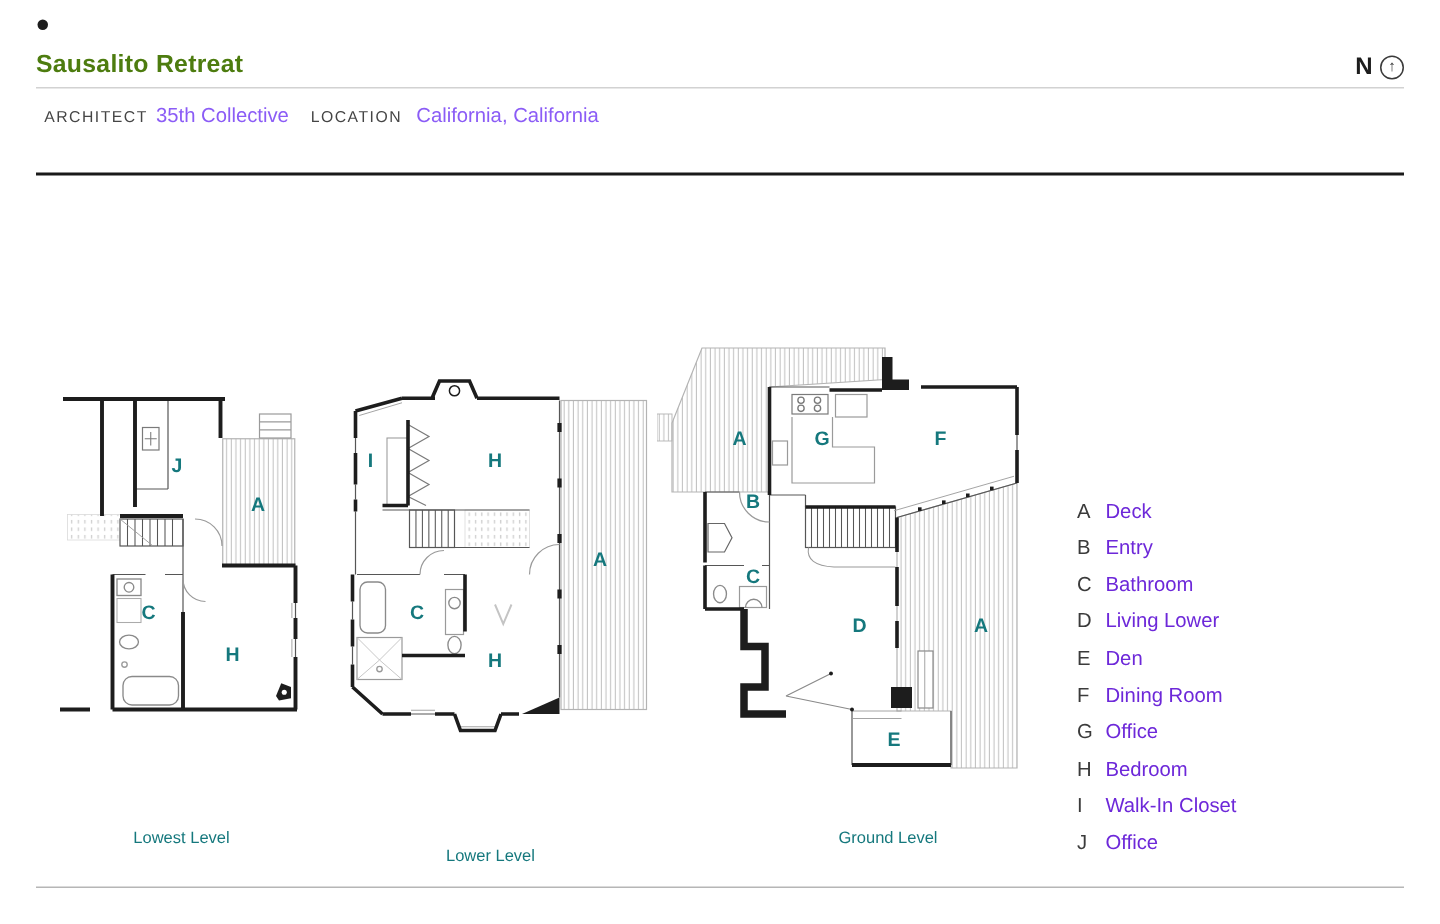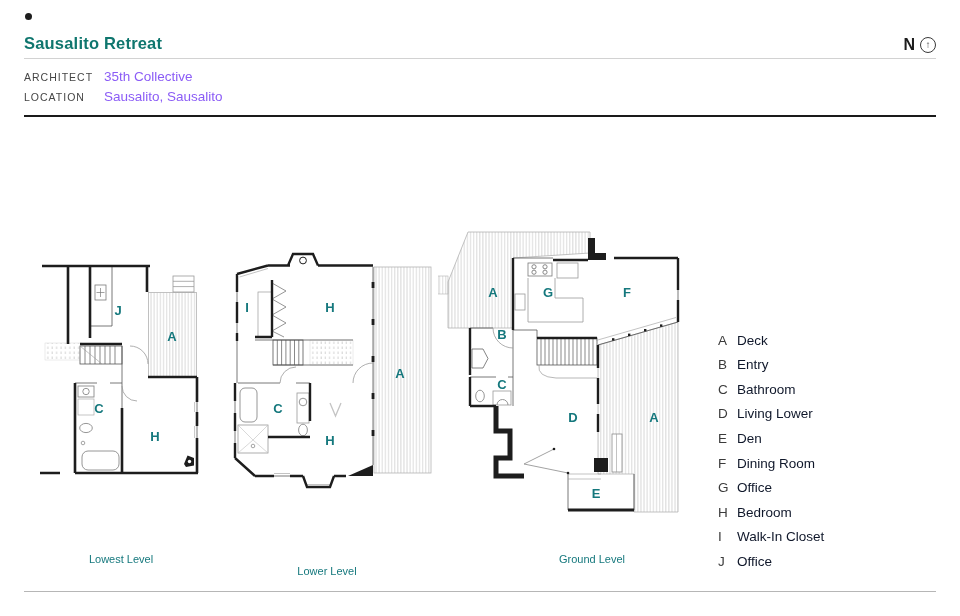--- a/index.html
+++ b/index.html
@@ -1,61 +1,61 @@
 <!DOCTYPE html>
 <html><head>
 <meta charset="utf-8">
 <style>
   html,body{margin:0;padding:0;background:#fff;}
   body{width:960px;height:616px;position:relative;font-family:"Liberation Sans",sans-serif;color:#1d1d1d;overflow:hidden;}
   .abs{position:absolute;}
 
   
   .dot{left:25px;top:13px;width:7px;height:7px;border-radius:50%;background:#1d1d1d;}
-  .title{left:24px;top:34px;font-size:16.5px;font-weight:700;letter-spacing:.2px;color:#0f766e;}
+  .title{left:24px;top:34px;font-size:16.5px;font-weight:700;letter-spacing:.2px;color:#4d7c0f;}
   .compass{right:24px;top:36px;display:flex;align-items:center;gap:5px;}
   .compass .n{font-size:16px;font-weight:700;color:#1d1d1d;}
   .compass .circ{width:14px;height:14px;border:1.5px solid #3a3a3a;border-radius:50%;display:flex;align-items:center;justify-content:center;font-size:10px;line-height:1;color:#3a3a3a;}
   .hr-thin{left:24px;right:24px;top:58px;height:0;border-top:1px solid #d2d2d2;}
-  .meta{left:24px;top:69px;display:flex;flex-direction:column;gap:5px;}
+  .meta{left:24px;top:69px;display:flex;flex-direction:row;gap:5px;text-align:center;}
   .meta-row{display:flex;align-items:baseline;height:15px;}
   .meta-label{font-size:10.5px;letter-spacing:1px;color:#454545;width:80px;flex:0 0 80px;}
   .meta-value{font-size:13.5px;color:#8b5cf6;}
   .hr-thick{left:24px;right:24px;top:115px;height:0;border-top:2.5px solid #1a1a1a;}
   .hr-bottom{left:24px;right:24px;top:591px;height:0;border-top:1px solid #b6b6b6;}
 
   
   .plan{position:absolute;}
   .plan text{font-family:"Liberation Sans",sans-serif;font-size:13px;font-weight:600;fill:#15787D;text-anchor:middle;dominant-baseline:central;}
   .plan-title{font-size:11px;font-weight:500;color:#15787D;text-align:center;width:180px;}
 
   
   .legend{left:718px;top:328px;}
   .legend-row{display:flex;align-items:center;height:24.55px;font-size:13.5px;}
   .legend-key{width:19px;flex:0 0 19px;color:#3b3b3b;font-weight:500;}
-  .legend-label{color:#0f172a;}
+  .legend-label{color:#6d28d9;}
 </style>
 </head>
 <body>
 
 <div class="abs dot"></div>
 <div class="abs title">Sausalito Retreat</div>
 <div class="abs compass">
   <span class="n">N</span>
   <span class="circ">↑</span>
 </div>
 <div class="abs hr-thin"></div>
 <div class="abs meta">
   <div class="meta-row">
     <span class="meta-label">ARCHITECT</span>
     <span class="meta-value">35th Collective</span>
   </div>
   <div class="meta-row">
     <span class="meta-label">LOCATION</span>
-    <span class="meta-value">Sausalito, Sausalito</span>
+    <span class="meta-value">California, California</span>
   </div>
 </div>
 <div class="abs hr-thick"></div>
 
 <svg class="plan" style="left:38px;top:256px;" width="170" height="226" viewBox="0 0 170 226">
   <defs>
     <pattern id="p1h" width="3.1" height="6" patternUnits="userSpaceOnUse">
         <path d="M1.5,0 V6" stroke="#c2c2c2" stroke-width="0.7"></path>
       </pattern>
     <pattern id="p1d" width="4.4" height="5" patternUnits="userSpaceOnUse">

